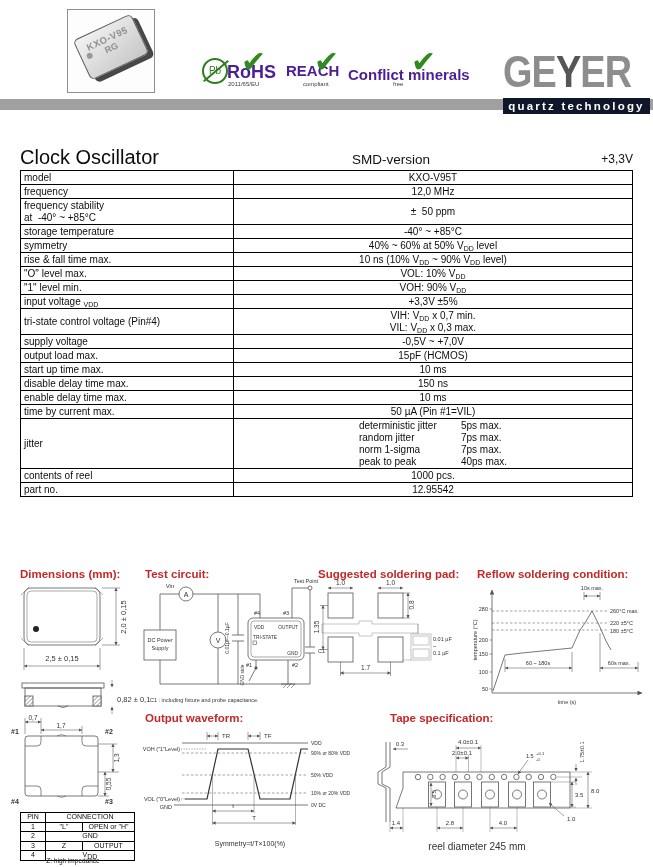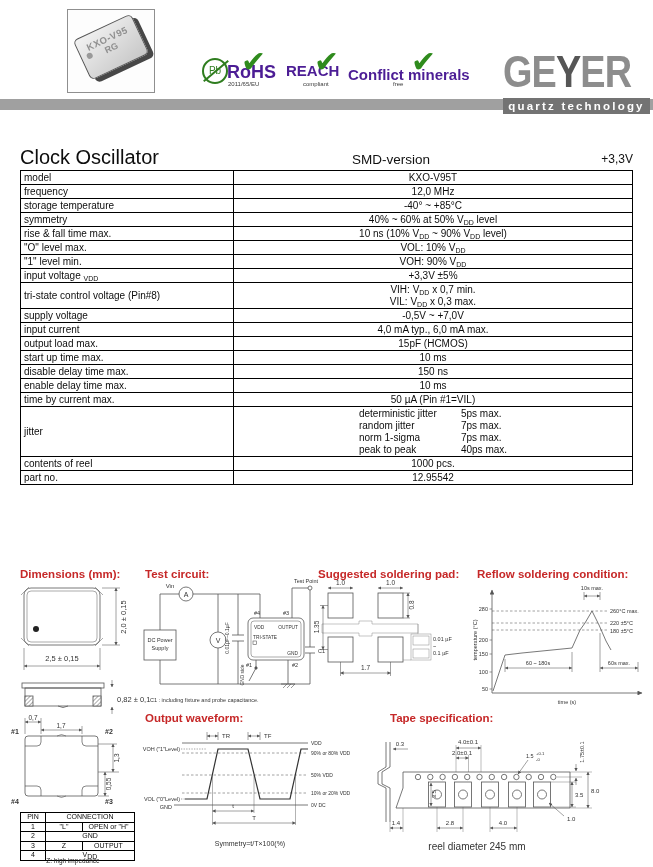--- a/index.html
+++ b/index.html
@@ -17,21 +17,21 @@
   .pb{left:202px;top:58px;width:22px;height:22px;border:2px solid #2f7d1f;border-radius:50%;
       color:#2f7d1f;font-size:10px;font-weight:400;text-align:center;line-height:22px}
   .pb::after{content:"";position:absolute;left:-4px;top:10px;width:32px;height:2px;background:#2f7d1f;transform:rotate(-40deg)}
   .chk{color:#2f8b1d;font-size:30px;font-weight:700;font-family:"DejaVu Sans",sans-serif;line-height:30px}
   .certbig{color:#4c1d95;font-weight:700;white-space:nowrap}
   .certsub{color:#3a3a3a;font-size:6px;white-space:nowrap}
   .graybar{left:0;top:99px;width:653px;height:11px;background:#a0a0a0}
   .geyer{left:503px;top:50px;font-size:44px;font-weight:700;color:#8d8d8d;line-height:44px;
          transform:scaleX(.86);transform-origin:left;letter-spacing:-1px;white-space:nowrap}
   .geyer .gy{color:#565656}
-  .banner{left:503px;top:98px;width:147px;height:16px;background:#737373;color:#fff;font-size:11.5px;
+  .banner{left:503px;top:98px;width:147px;height:16px;background:#0f172a;color:#fff;font-size:11.5px;
           font-weight:700;letter-spacing:2.2px;text-align:center;line-height:16px;white-space:nowrap}
   
   .t-main{left:20px;top:146px;font-size:20px;color:#0d0d0d}
   .t-mid{left:352px;top:152px;font-size:13.5px}
   .t-right{right:20px;top:152px;font-size:12px}
   
   table.spec{position:absolute;left:20px;top:170px;width:613px;border-collapse:collapse;table-layout:fixed;font-size:10px;color:#0d0d0d}
   .spec td{border:1px solid #000;line-height:12px;padding:.5px 3px;vertical-align:middle}
   .spec td.p{width:206px;text-align:left;padding-left:3px}
   .spec td.v{text-align:center}
@@ -101,20 +101,24 @@
   <tbody>
       <tr>
         <td class="p">model</td>
         <td class="v">KXO-V95T</td>
       </tr>
   <tr>
         <td class="p">frequency</td>
         <td class="v">12,0 MHz</td>
       </tr>
   <tr>
+        <td class="p">frequency stability<br>at&nbsp; -40° ~ +85°C</td>
+        <td class="v">±&nbsp;&nbsp;50 ppm</td>
+      </tr>
+  <tr>
         <td class="p">storage temperature</td>
         <td class="v">-40° ~ +85°C</td>
       </tr>
   <tr>
         <td class="p">symmetry</td>
         <td class="v">40% ~ 60% at 50% V<sub>DD</sub> level</td>
       </tr>
   <tr>
         <td class="p">rise &amp; fall time max.</td>
         <td class="v">10 ns (10% V<sub>DD</sub> ~ 90% V<sub>DD</sub> level)</td>
@@ -125,30 +129,26 @@
       </tr>
   <tr>
         <td class="p">"1" level min.</td>
         <td class="v">VOH: 90% V<sub>DD</sub></td>
       </tr>
   <tr>
         <td class="p">input voltage <sub>VDD</sub></td>
         <td class="v">+3,3V ±5%</td>
       </tr>
   <tr>
-        <td class="p">tri-state control voltage (Pin#8)</td>
+        <td class="p">tri-state control voltage (Pin#4)</td>
         <td class="v">VIH: V<sub>DD</sub> x 0,7 min.<br>VIL: V<sub>DD</sub> x 0,3 max.</td>
       </tr>
   <tr>
         <td class="p">supply voltage</td>
         <td class="v">-0,5V ~ +7,0V</td>
-      </tr>
-  <tr>
-        <td class="p">input current</td>
-        <td class="v">4,0 mA typ., 6,0 mA max.</td>
       </tr>
   <tr>
         <td class="p">output load max.</td>
         <td class="v">15pF (HCMOS)</td>
       </tr>
   <tr>
         <td class="p">start up time max.</td>
         <td class="v">10 ms</td>
       </tr>
   <tr>

